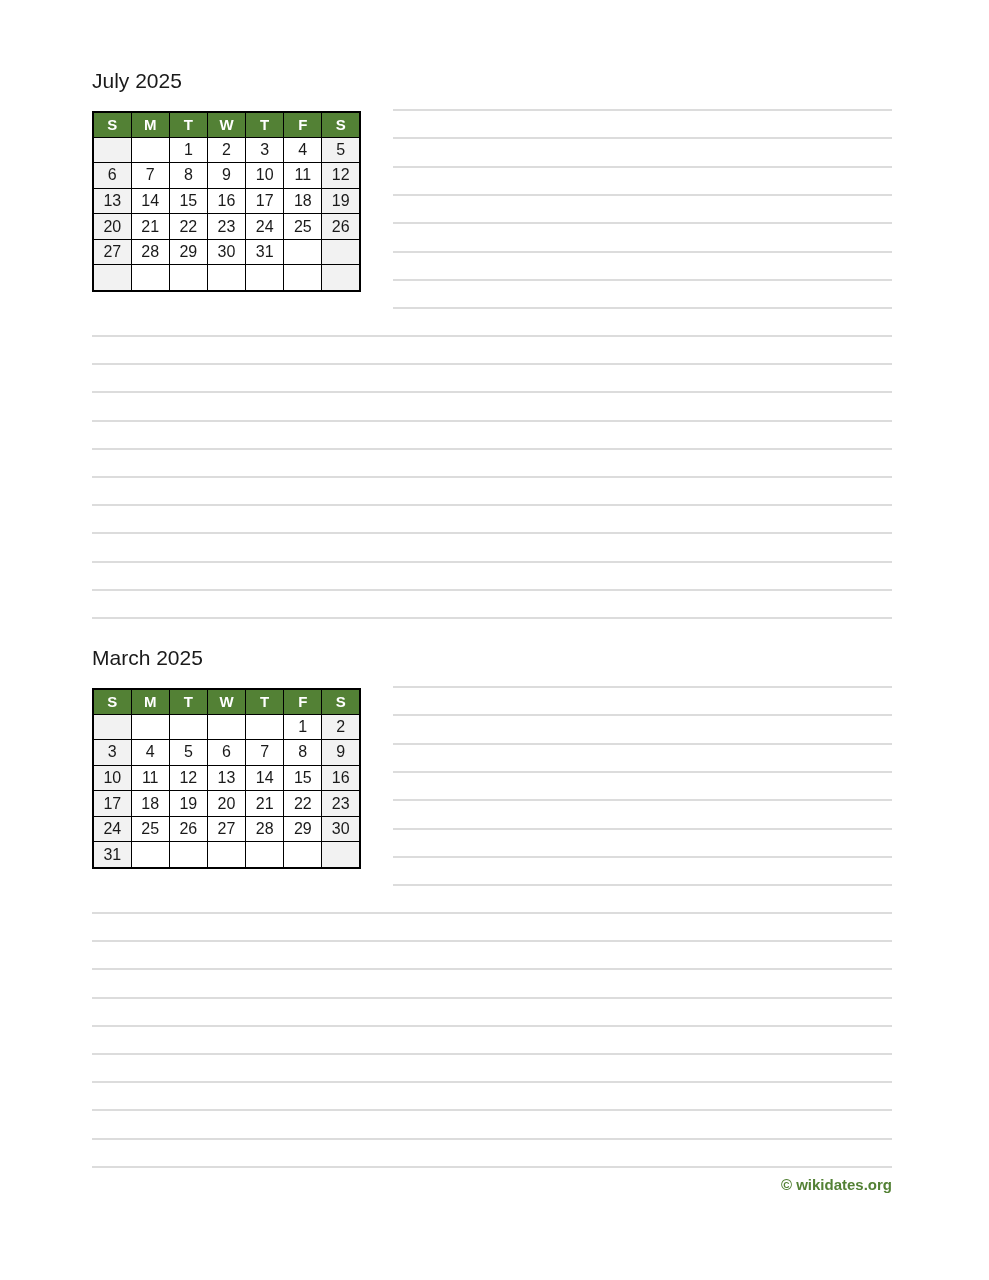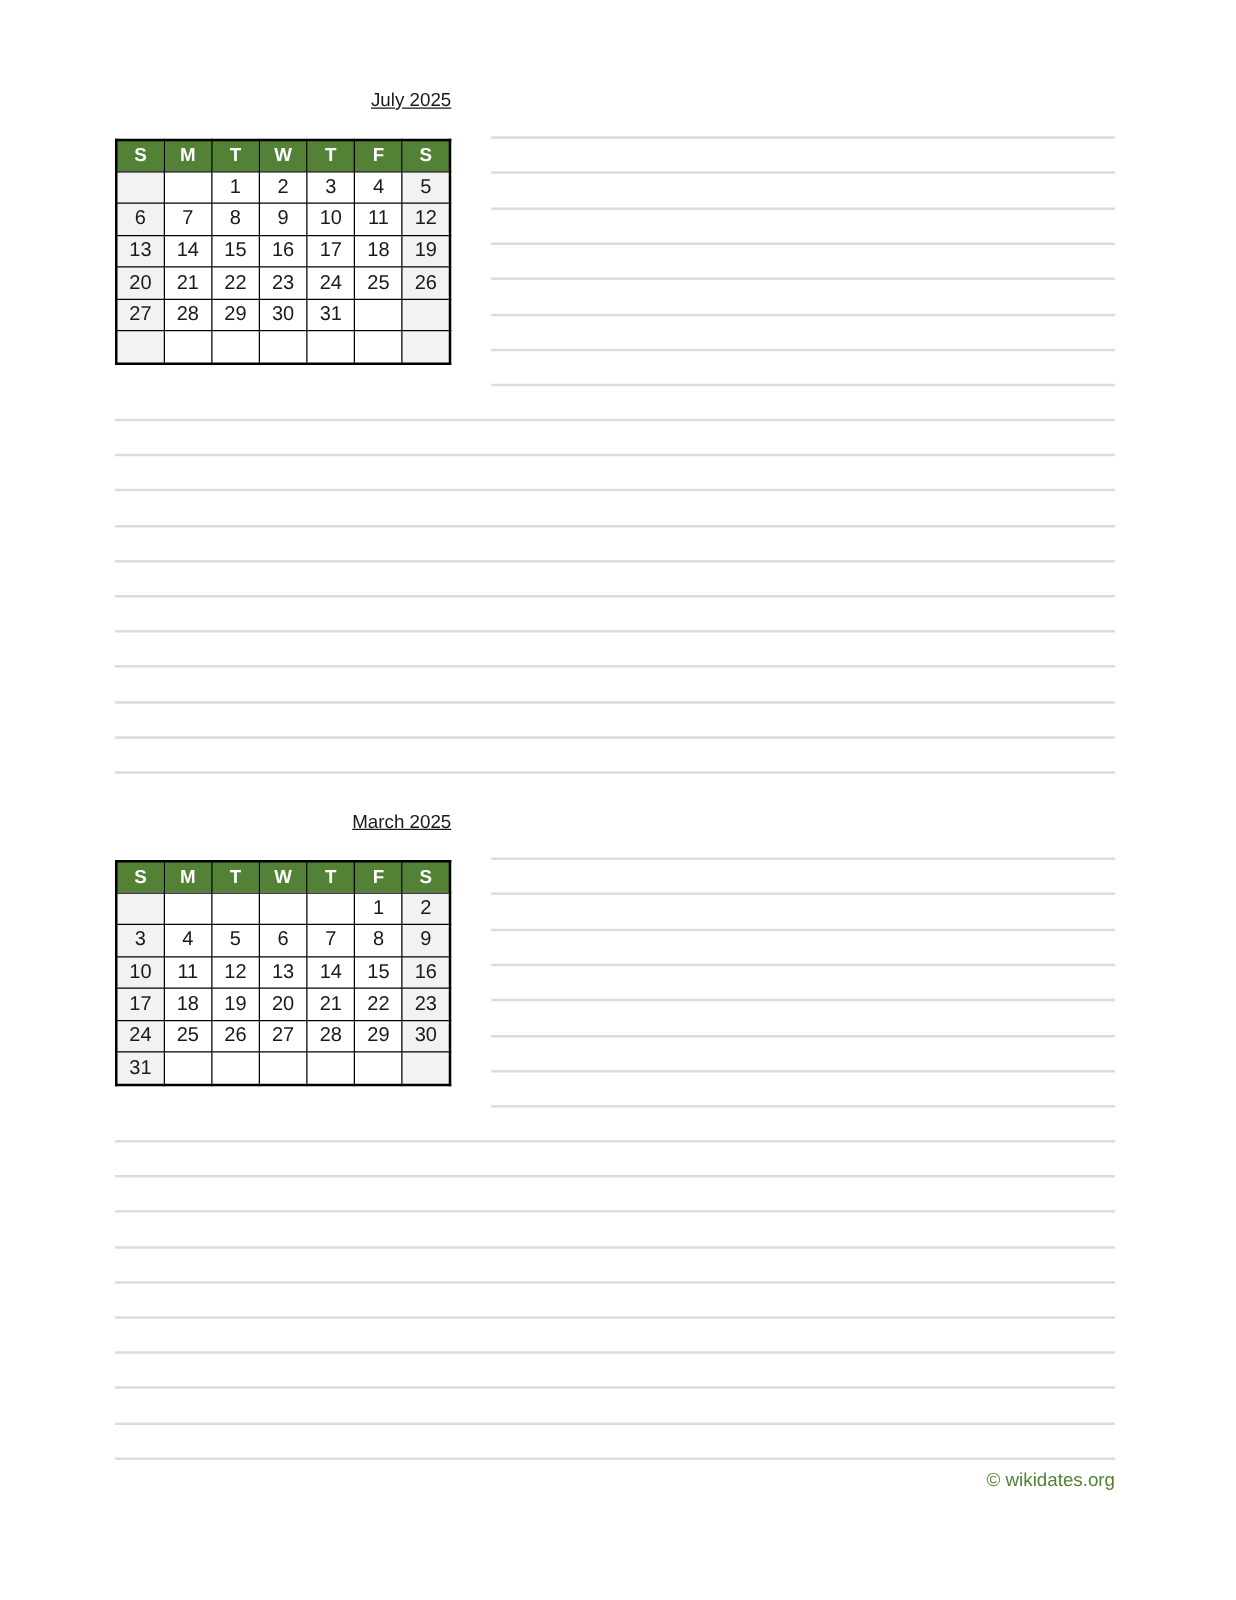--- a/index.html
+++ b/index.html
@@ -23,27 +23,26 @@
     left:92px;
     width:800px;
     height:577px;
   }
   #month-0{top:0;}
   #month-1{top:577px;}
   .month-title{
     position:absolute;
     top:68px;left:0;
     width:269px;
-    text-align:right;
-    font-size:15px;
+    text-align:left;
+    font-size:21px;
     font-weight:400;
     color:var(--ink);
     line-height:26px;
     white-space:nowrap;
-    text-decoration:underline;
   }
   table.cal{
     position:absolute;
     top:111px;left:0;
     width:269px;
     table-layout:fixed;
     border-collapse:collapse;
     border:2.5px solid var(--border);
   }
   table.cal th{
@@ -82,20 +81,21 @@
     height:2px;
     background:var(--rule);
   }
   .footer{
     position:absolute;
     top:1176px;
     right:97px;
     font-size:15px;
     color:var(--green);
     white-space:nowrap;
+    font-weight:bold;
   }
 </style>
 </head>
 <body>
 
 <div class="page">
 
   <section class="month" id="month-0">
     <h2 class="month-title">July 2025</h2>
     <table class="cal">

